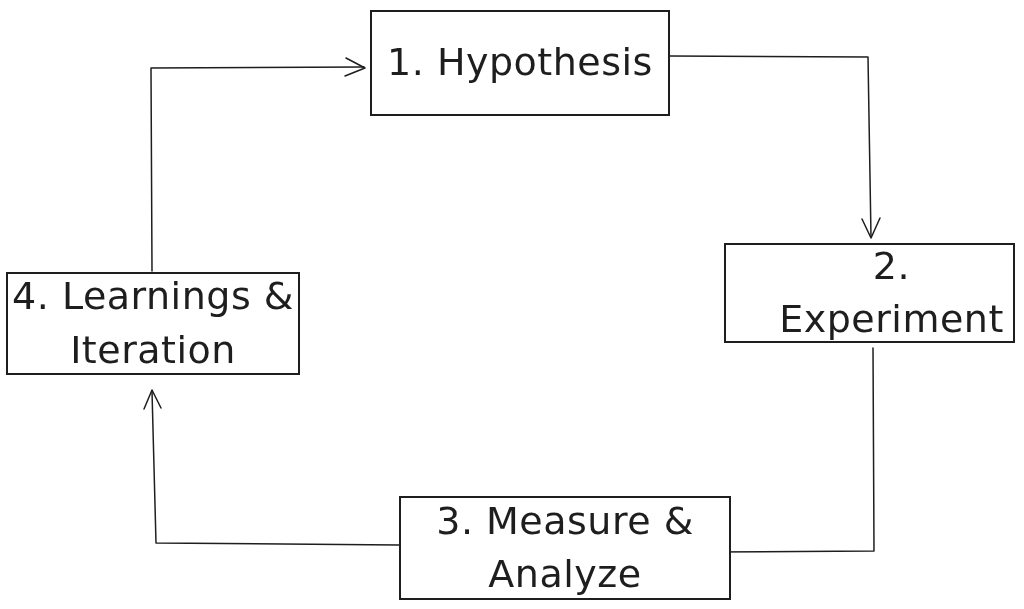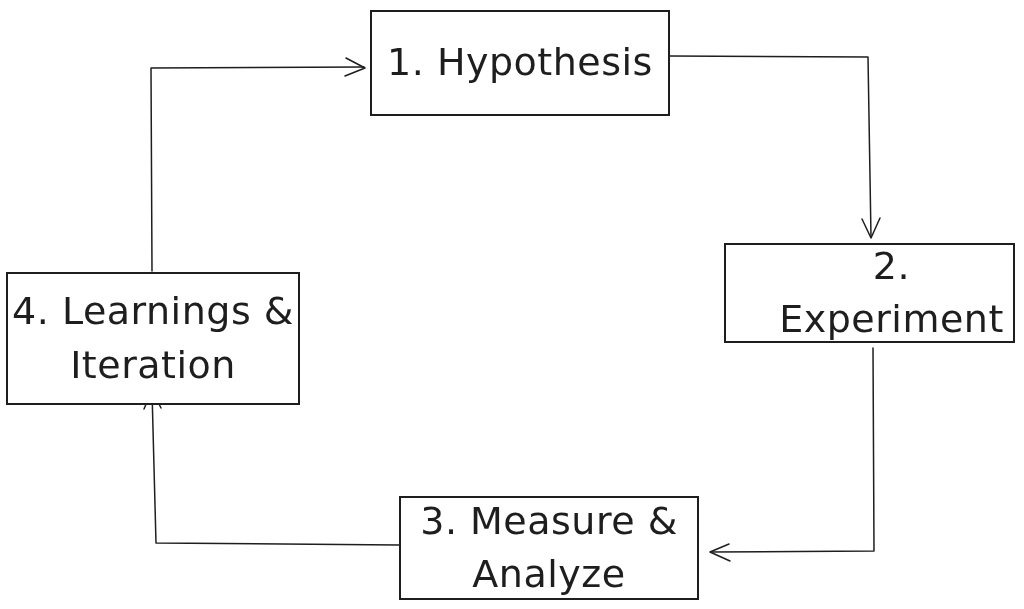--- a/index.html
+++ b/index.html
@@ -28,22 +28,22 @@
     box-sizing: border-box;
     border: 2px solid #1e1e1e;
     background: #ffffff;
     display: flex;
     align-items: center;
     justify-content: center;
     text-align: center;
   }
   .node-hypothesis  { left: 370px; top: 10px;  width: 300px; height: 106px; }
   .node-experiment  { left: 724px; top: 243px; width: 291px; height: 100px; padding-left: 44px; }
-  .node-measure     { left: 399px; top: 496px; width: 300px; height: 104px; }
-  .node-learnings   { left: 6px;   top: 272px; width: 294px; height: 133px; }
+  .node-measure     { left: 399px; top: 496px; width: 332px; height: 104px; }
+  .node-learnings   { left: 6px;   top: 272px; width: 294px; height: 103px; }
   .node-label {
     font-size: 38px;
     line-height: 1.4;
     color: #1e1e1e;
     white-space: pre-line;
     letter-spacing: 0.5px;
   }
 </style>
 </head>
 <body>

